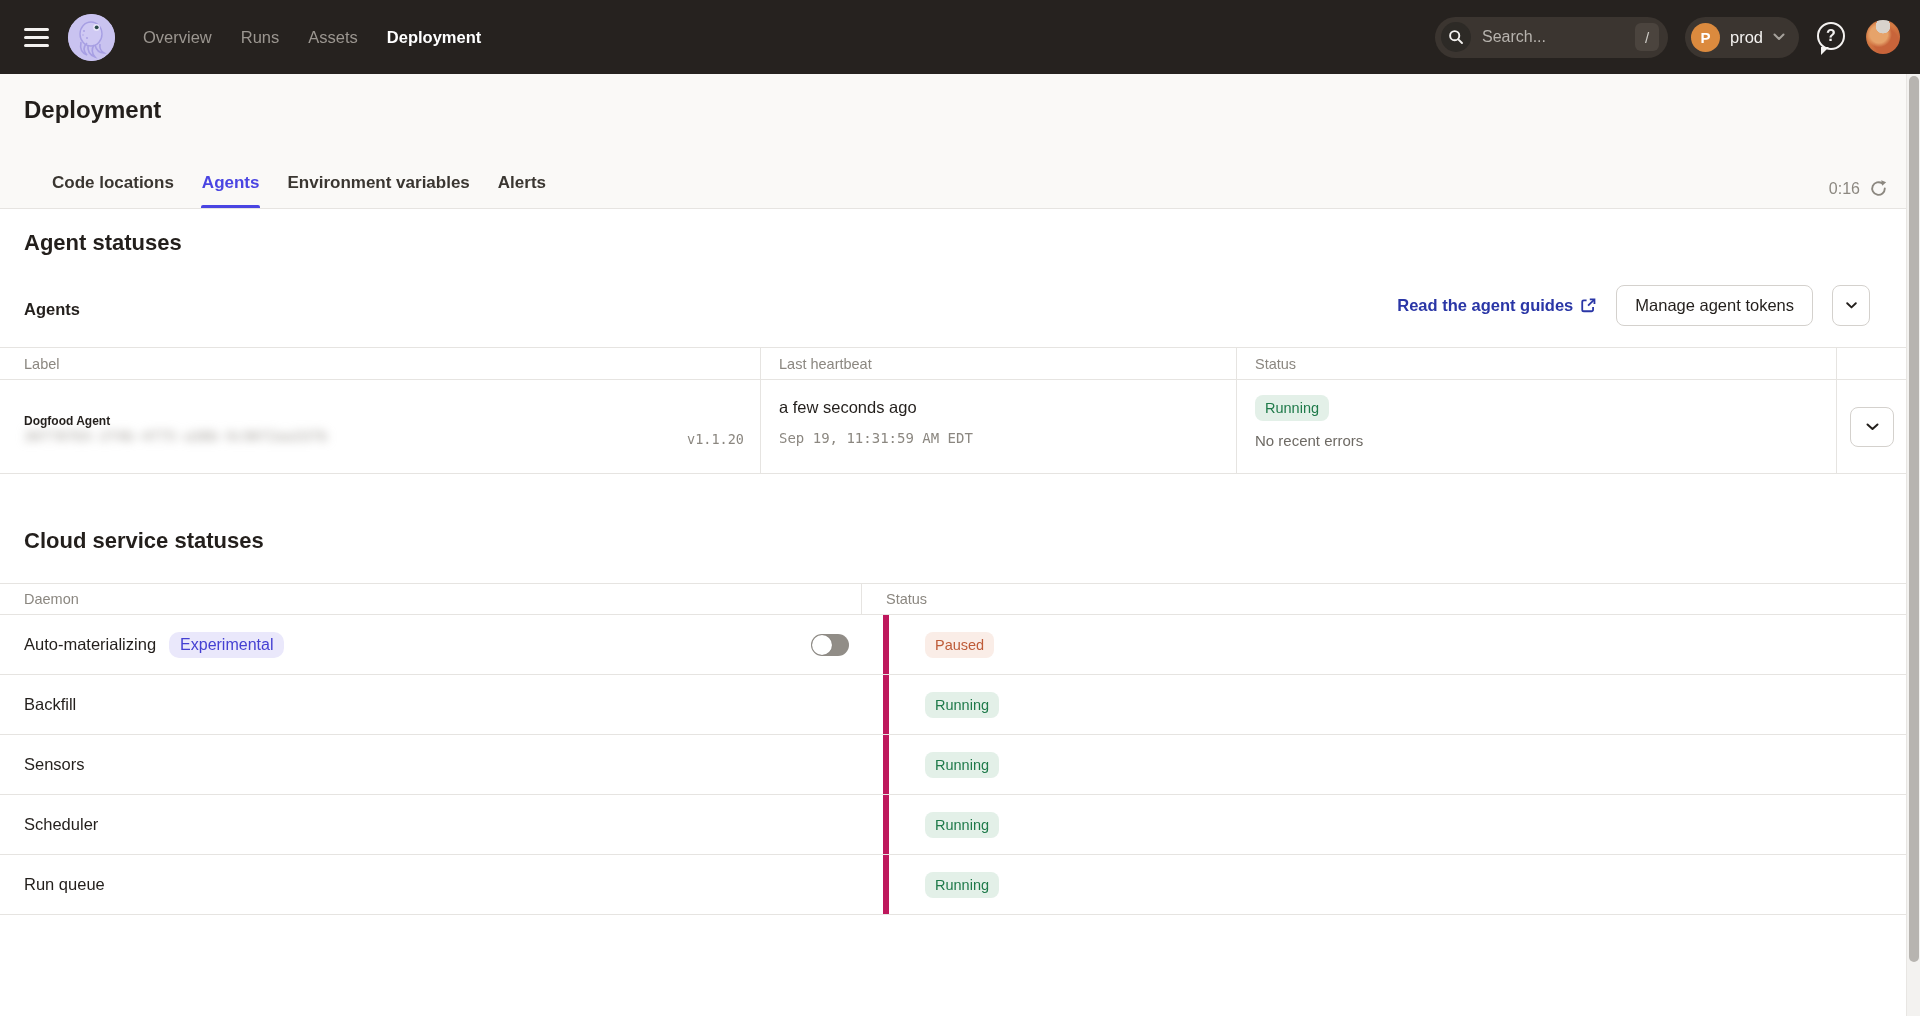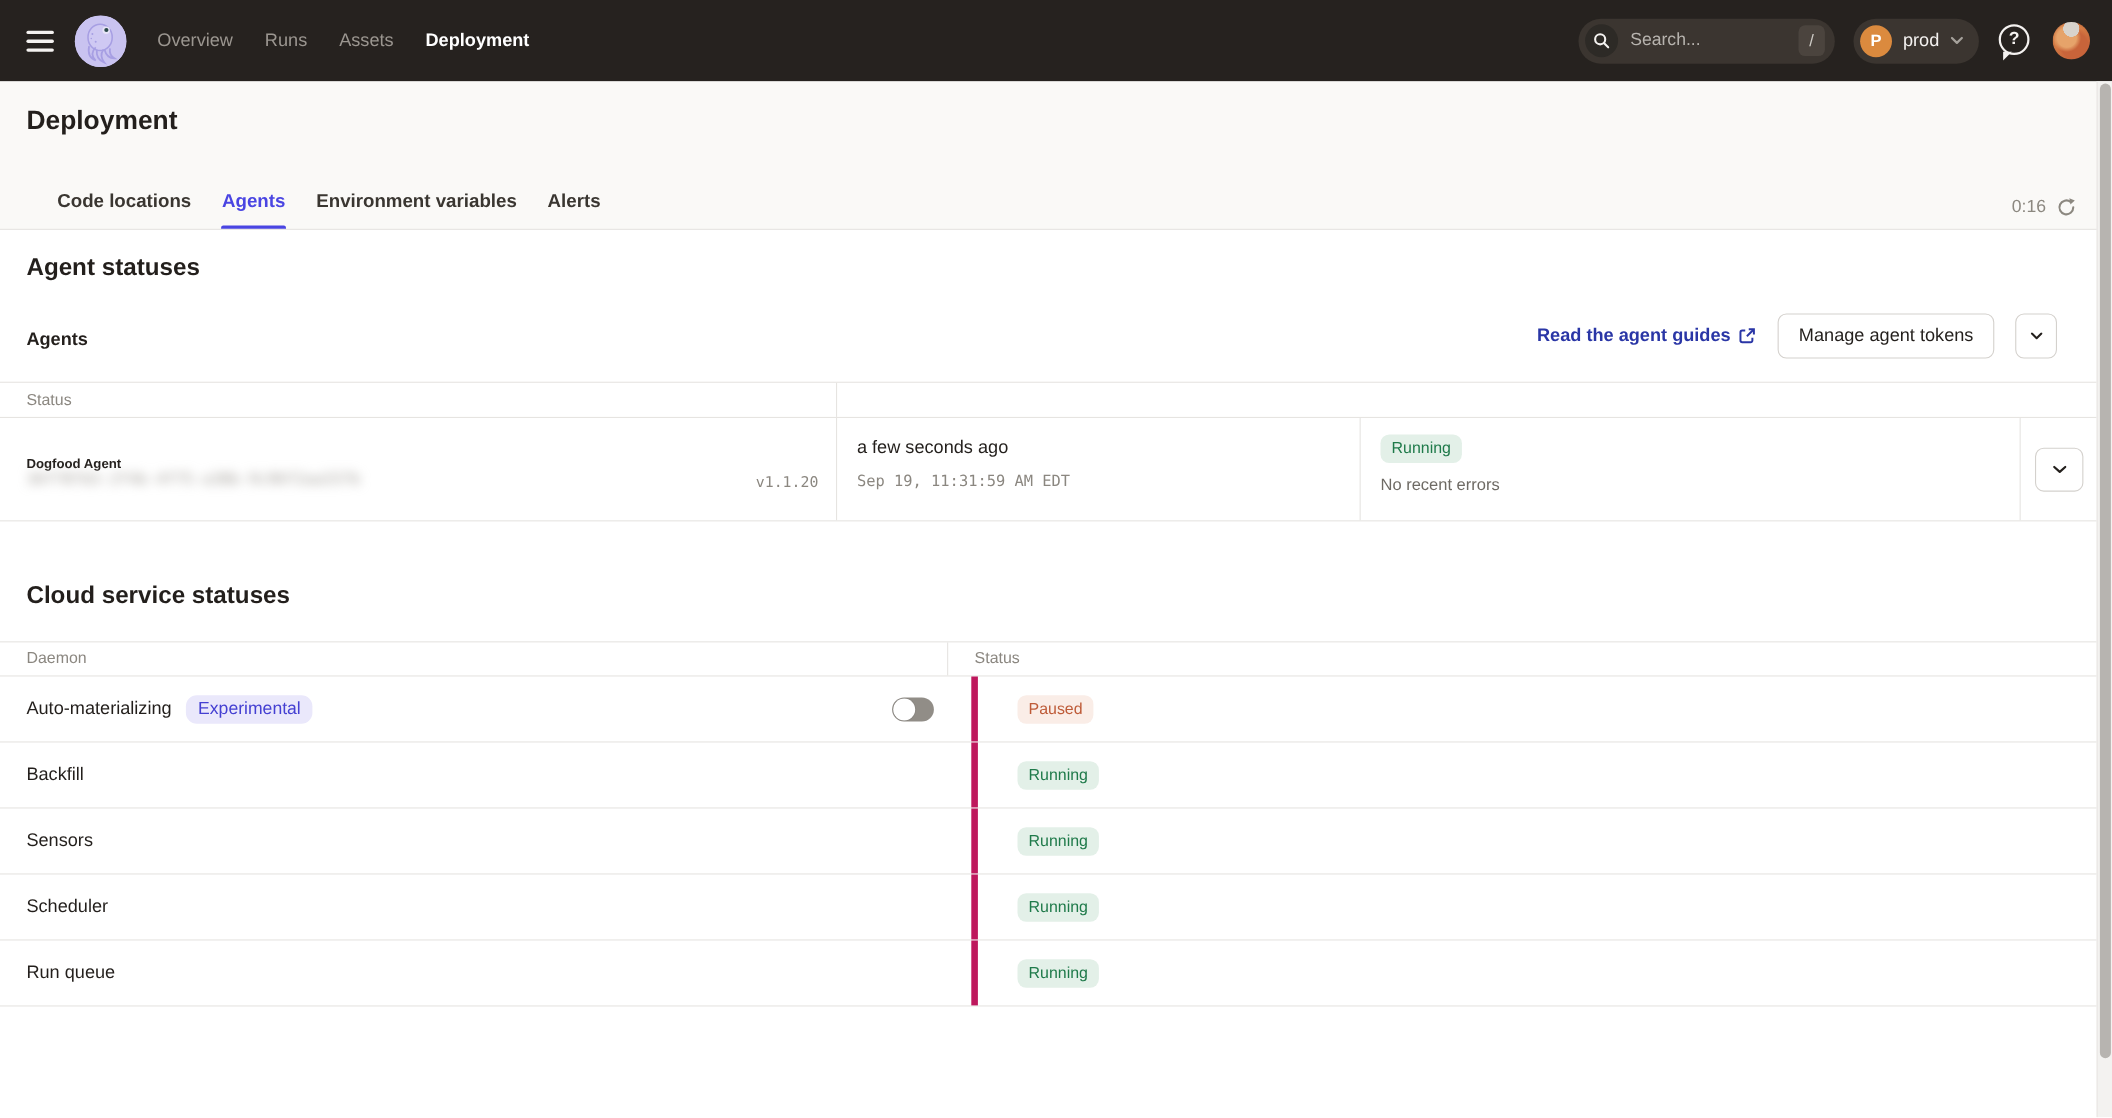--- a/index.html
+++ b/index.html
@@ -222,20 +222,22 @@
     <button class="btn">Manage agent tokens</button>
     <button class="btn caret-btn">
       <svg width="11" height="7" viewBox="0 0 11 7">
           <polyline points="1.2,1.2 5.5,5.4 9.8,1.2" fill="none" stroke="#231F1C" stroke-width="1.9" stroke-linecap="round" stroke-linejoin="round"></polyline>
         </svg>
     </button>
   </div>
 
   <div class="agents-table">
     <div class="ag-header">
+      <div class="hc">Label</div>
+      <div class="hc">Last heartbeat</div>
       <div class="hc">Status</div>
       <div class="hc"></div>
     </div>
     <div class="ag-row">
       <div class="cell">
         <div class="agent-name">Dogfood Agent</div>
         <div class="agent-id-masked mono">36f787b5-2f4b-4f75-a38b-9c96f2aa337b</div>
         <div class="agent-version mono">v1.1.20</div>
       </div>
       <div class="cell">

